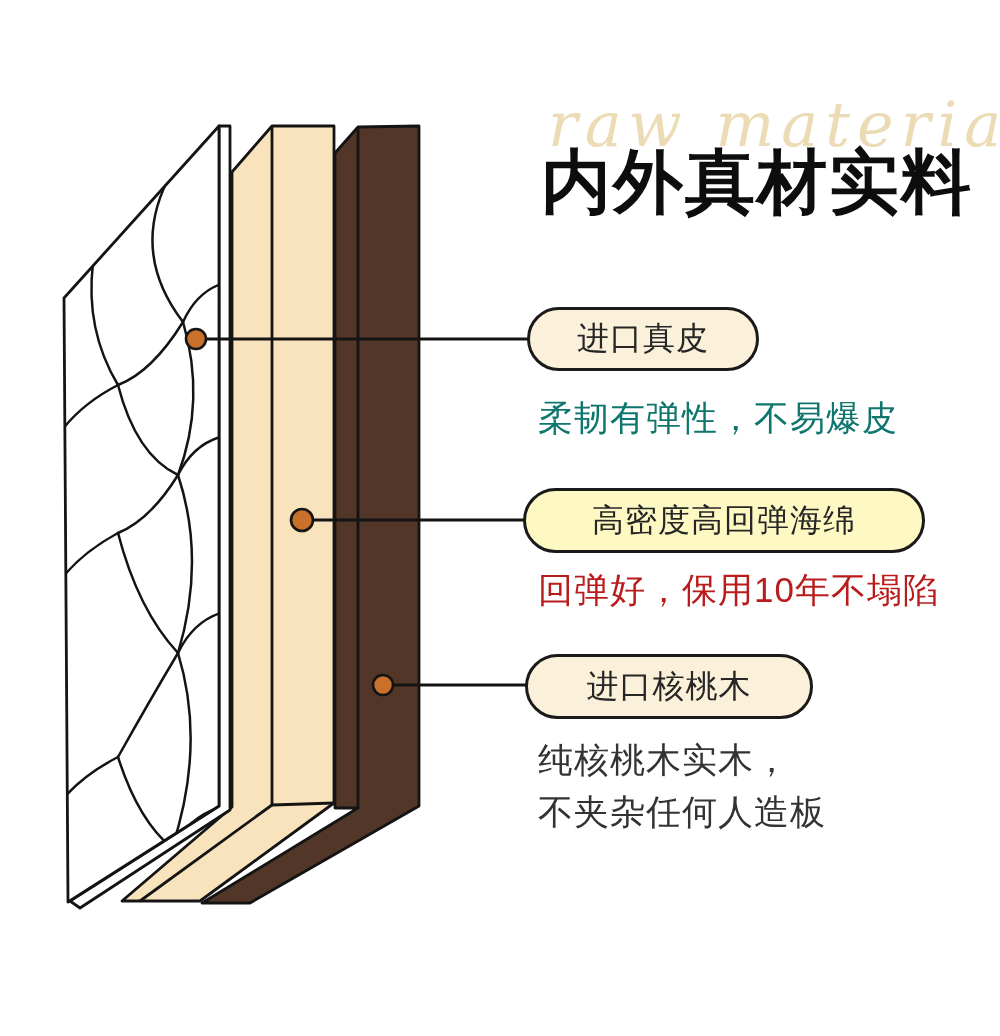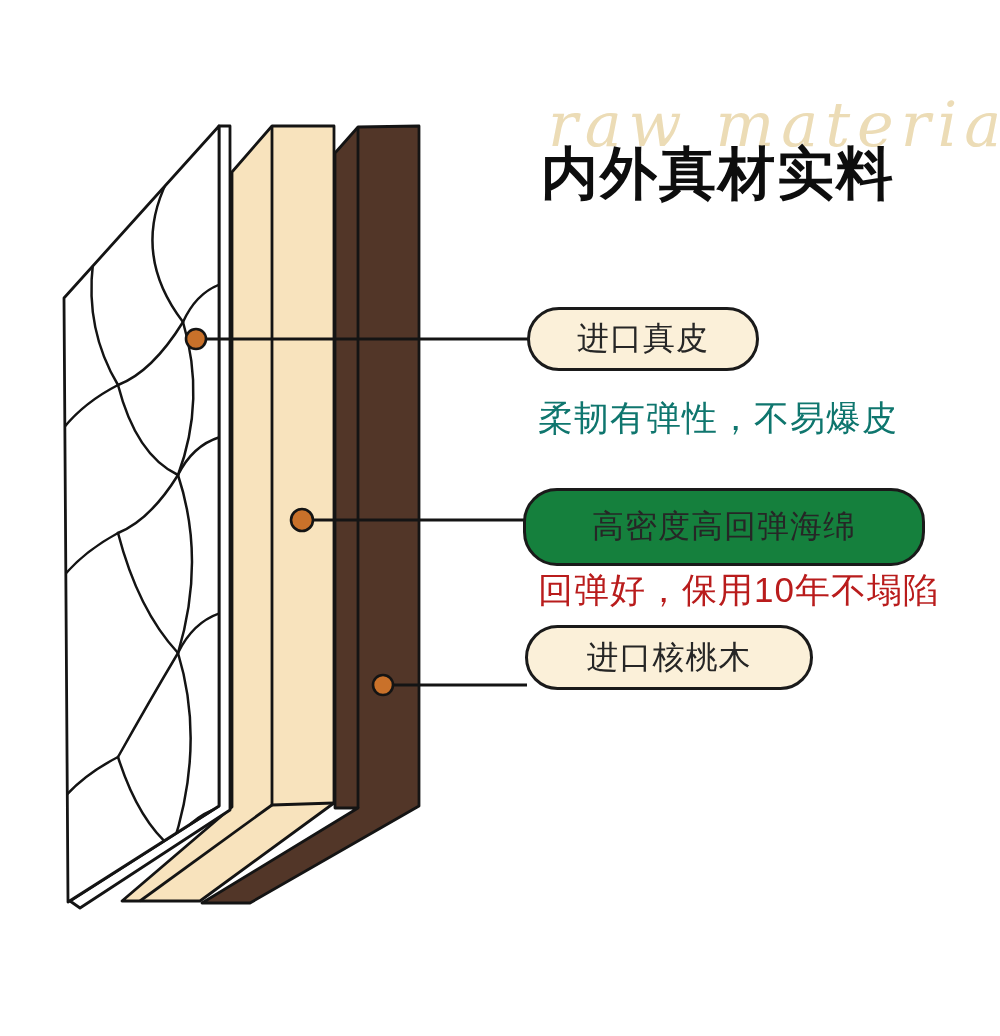--- a/index.html
+++ b/index.html
@@ -17,21 +17,21 @@
     font-style:italic;
     font-size:62px;
     letter-spacing:7px;
     white-space:nowrap;
     user-select:none;
   }
   .main-title{
     position:absolute;left:541px;top:136px;
     font-family:"Liberation Serif","DejaVu Serif",serif;
     font-weight:900;
-    font-size:57px;
+    font-size:70px;
     letter-spacing:2px;
     white-space:nowrap;
   }
   
   .pill{
     position:absolute;
     box-sizing:border-box;
     border-radius:34px;
     display:flex;align-items:center;justify-content:center;
     font-size:32px;
@@ -102,22 +102,26 @@
   </svg>
 
   <div class="script-deco" style="color: rgb(236, 220, 182);">raw material</div>
   <div class="main-title" style="color: rgb(13, 13, 13);">内外真材实料</div>
 
   <div class="pill" style="left: 527px; top: 307px; width: 232px; height: 64px; background: rgb(251, 240, 217); border: 3px solid rgb(26, 26, 26);">
     <span style="color: rgb(38, 38, 38);">进口真皮</span>
   </div>
   <div class="desc" style="left: 538px; top: 392px; color: #0f766e;">柔韧有弹性，不易爆皮</div>
 
-  <div class="pill" style="left: 523px; top: 488px; width: 402px; height: 78px; background: #15803d; border: 3px solid rgb(26, 26, 26);">
+  <div class="pill" style="left: 523px; top: 488px; width: 402px; height: 65px; background: #fef9c3; border: 3px solid rgb(26, 26, 26);">
     <span style="color: rgb(38, 38, 38);">高密度高回弹海绵</span>
   </div>
   <div class="desc" style="left: 538px; top: 564px; color: #b91c1c;">回弹好，保用10年不塌陷</div>
 
-  <div class="pill" style="left: 525px; top: 625px; width: 288px; height: 65px; background: rgb(251, 240, 217); border: 3px solid rgb(26, 26, 26);">
+  <div class="pill" style="left: 525px; top: 654px; width: 288px; height: 65px; background: rgb(251, 240, 217); border: 3px solid rgb(26, 26, 26);">
     <span style="color: rgb(38, 38, 38);">进口核桃木</span>
+  </div>
+  <div class="desc" style="left: 538px; top: 734px; color: rgb(51, 51, 51);">
+    <div>纯核桃木实木，</div>
+    <div>不夹杂任何人造板</div>
   </div>
 
 </div>
 
 </body></html>

